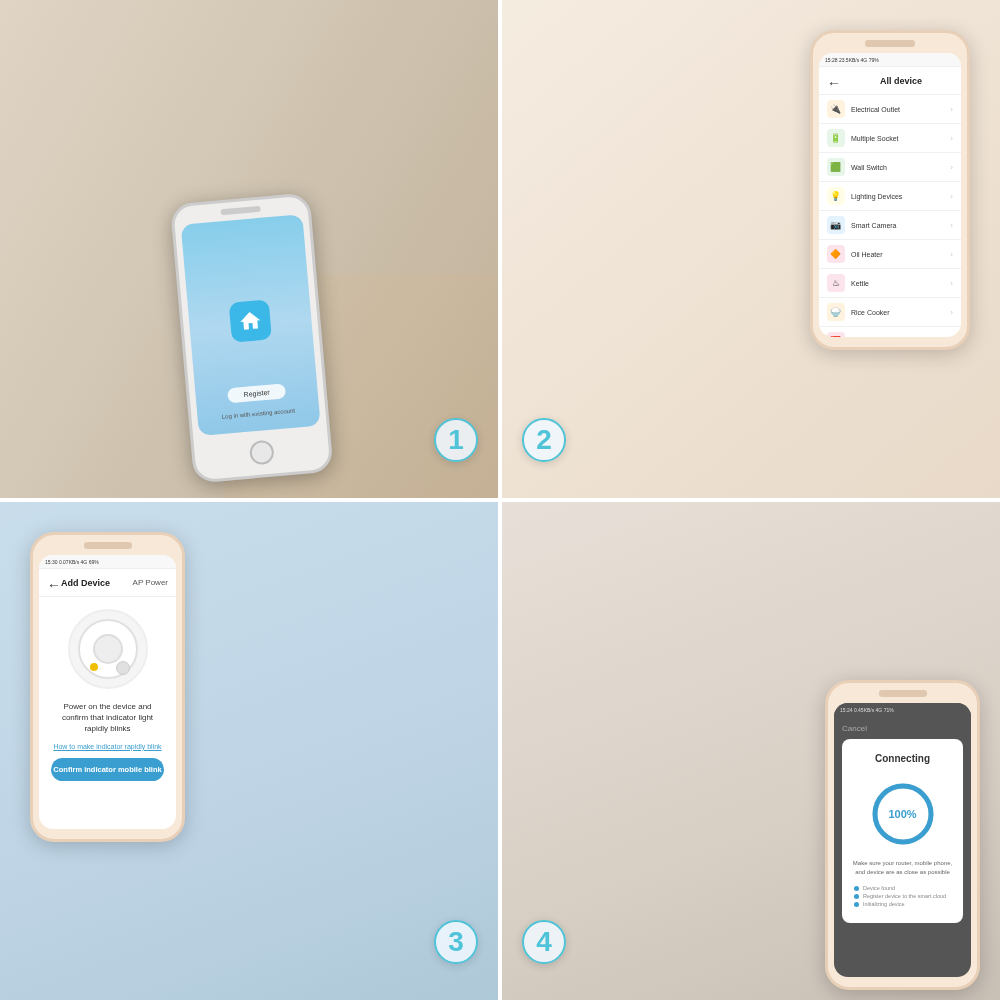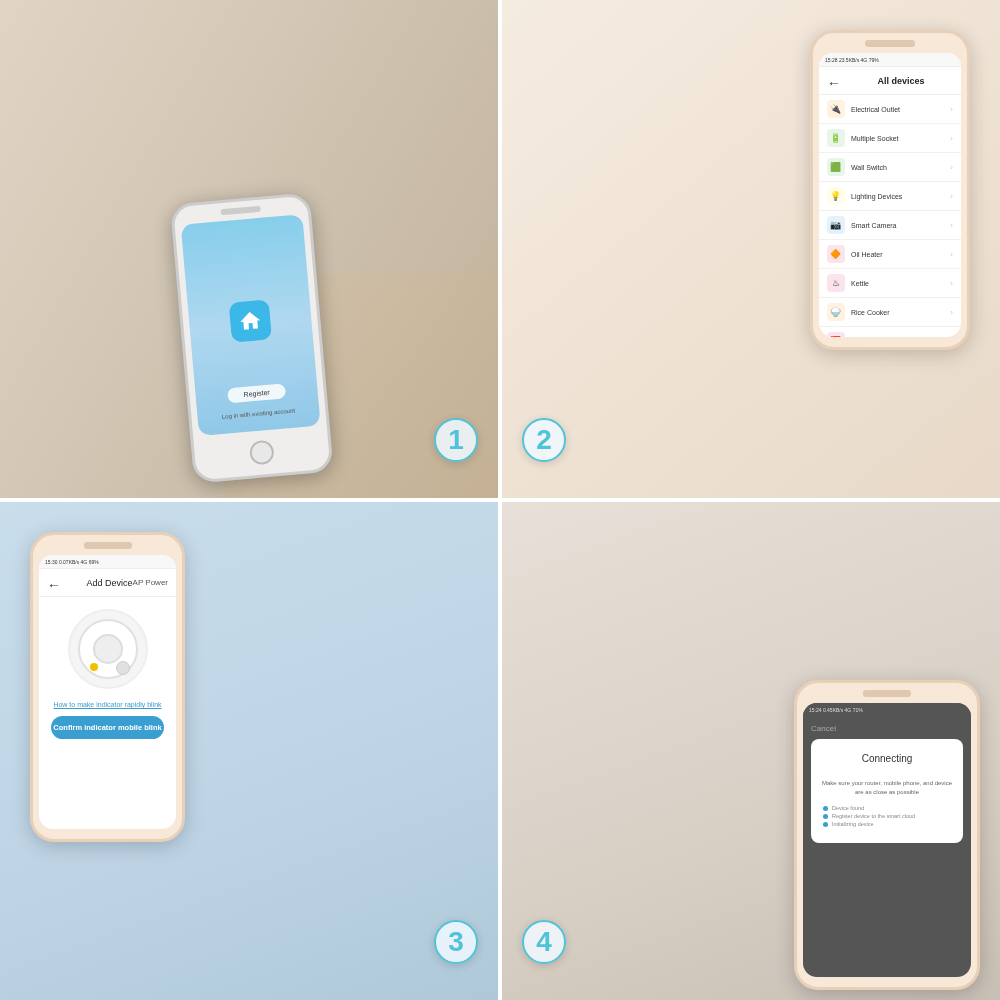--- a/index.html
+++ b/index.html
@@ -248,21 +248,21 @@
     }
     .p3-header {
       height: 28px;
       display: flex;
       align-items: center;
       padding: 0 8px;
       border-bottom: 1px solid #eee;
       background: #fff;
     }
     .p3-back { font-size: 14px; color: #333; }
-    .p3-title { font-size: 9px; font-weight: 400; color: #222; flex: 1; text-align: right; }
+    .p3-title { font-size: 9px; font-weight: 700; color: #222; flex: 1; text-align: left; }
     .p3-mode { font-size: 8px; color: #555; }
     .p3-device-img {
       width: 80px;
       height: 80px;
       border-radius: 50%;
       background: #f5f5f5;
       border: 2px solid #eee;
       margin: 12px auto;
       display: flex;
       align-items: center;
@@ -317,21 +317,21 @@
       transform: translateX(-50%);
     }
 
     
     .phone4-container {
       position: absolute;
       bottom: 10px;
       right: 20px;
     }
     .phone4 {
-      width: 186px;
+      width: 155px;
       height: 310px;
       border-radius: 24px;
       background: #f8e8d8;
       border: 3px solid #e8d0b8;
       box-shadow: 0 4px 20px rgba(0,0,0,0.2);
       position: relative;
       overflow: hidden;
     }
     .phone4-screen {
       position: absolute;
@@ -362,21 +362,21 @@
     .p4-cancel { font-size: 8px; color: #aaa; }
     .p4-connecting-area {
       background: #fff;
       margin: 0 8px;
       border-radius: 8px;
       padding: 14px 8px;
       text-align: center;
     }
     .p4-connecting-title {
       font-size: 10px;
-      font-weight: 400;
+      font-weight: 700;
       color: #333;
       margin-bottom: 15px;
     }
     .p4-circle-progress {
       width: 70px;
       height: 70px;
       margin: 0 auto 10px;
       position: relative;
     }
     .p4-circle-progress svg {
@@ -535,21 +535,21 @@
 
     <div class="phone2-container">
       <div class="phone2">
         <div class="phone2-notch"></div>
         <div class="phone2-screen">
           <div class="p2-status-bar">
             <span>15:28  23.5KB/s  4G  79%</span>
           </div>
           <div class="p2-header">
             <span class="p2-back">←</span>
-            <span class="p2-title">All devices</span>
+            <span class="p2-title">All device</span>
           </div>
           <div class="p2-list">
             <div class="p2-item">
               <div class="p2-item-icon" style="background:#fff3e0;">🔌</div>
               <span class="p2-item-text">Electrical Outlet</span>
               <span class="p2-item-arrow">›</span>
             </div>
             <div class="p2-item">
               <div class="p2-item-icon" style="background:#e8f5e9;">🔋</div>
               <span class="p2-item-text">Multiple Socket</span>
@@ -619,20 +619,23 @@
           </div>
 
           <div class="p3-device-img">
             <div class="p3-device-inner">
 
               <div style="width:30px;height:30px;border-radius:50%;background:#eee;border:2px solid #ddd;"></div>
             </div>
             <div class="p3-led"></div>
             <div class="p3-button"></div>
           </div>
+          <div class="p3-instructions">
+            <span>Power on the device and confirm that indicator light rapidly blinks</span>
+          </div>
           <a class="p3-link">
             <span>How to make indicator rapidly blink</span>
           </a>
           <div class="p3-btn">
             <span>Confirm indicator mobile blink</span>
           </div>
         </div>
       </div>
     </div>
 
@@ -650,20 +653,29 @@
         <div class="phone4-screen">
           <div class="p4-status-bar">
             <span>15:24  0.45KB/s  4G  71%</span>
           </div>
           <div class="p4-top-bar">
             <span class="p4-cancel">Cancel</span>
           </div>
           <div class="p4-connecting-area">
             <div class="p4-connecting-title">Connecting</div>
 
+            <div class="p4-circle-progress">
+              <svg viewBox="0 0 70 70">
+
+                <circle cx="35" cy="35" r="28" fill="none" stroke="#e0e0e0" stroke-width="5"></circle>
+
+                <circle cx="35" cy="35" r="28" fill="none" stroke="#3a9fd0" stroke-width="5" stroke-dasharray="175.9 175.9" stroke-dashoffset="0" stroke-linecap="round" transform="rotate(-90 35 35)"></circle>
+              </svg>
+              <div class="p4-percent">100%</div>
+            </div>
             <div class="p4-subtitle">Make sure your router, mobile phone, and device are as close as possible</div>
             <div class="p4-checklist">
               <div class="p4-check-item">
                 <div class="p4-check-dot"></div>
                 <span>Device found</span>
               </div>
               <div class="p4-check-item">
                 <div class="p4-check-dot"></div>
                 <span>Register device to the smart cloud</span>
               </div>

